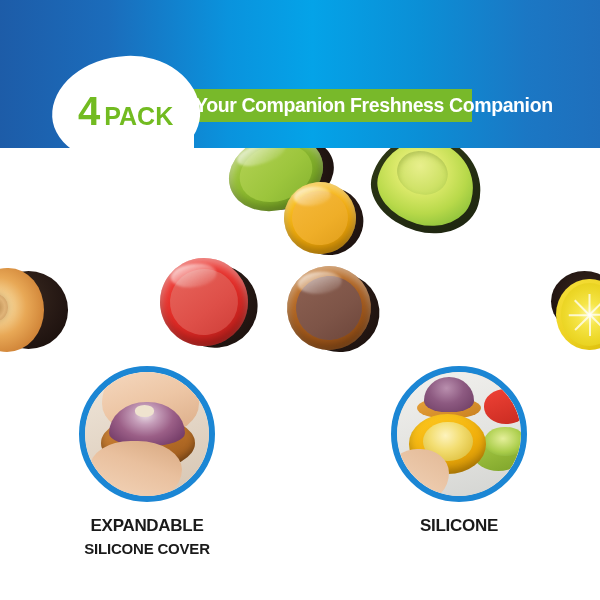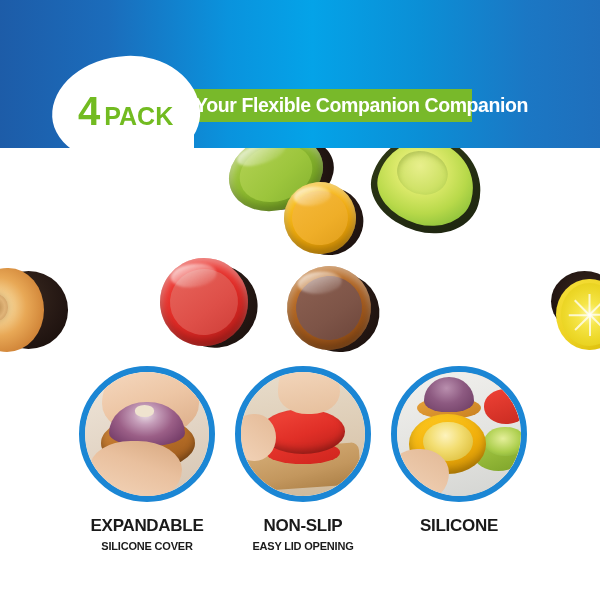--- a/index.html
+++ b/index.html
@@ -515,37 +515,37 @@
     margin-top: 15px;
     font-size: 17px;
     font-weight: bold;
     color: #1a1a1a;
     letter-spacing: -0.3px;
     line-height: 1;
     white-space: nowrap;
   }
   .feature-sub {
     margin-top: 7px;
-    font-size: 11px;
+    font-size: 15px;
     font-weight: bold;
     color: #1a1a1a;
     letter-spacing: -0.2px;
     line-height: 1;
     white-space: nowrap;
   }
 </style>
 </head>
 <body>
 
 <div id="poster">
 
   <div class="header-band"></div>
 
   <div class="tagline-banner"></div>
-  <div class="tagline-text">Your Flexible Companion Companion</div>
+  <div class="tagline-text">Your Companion Freshness Companion</div>
 
   <div class="header-wedge"></div>
 
   <div class="pack-badge">
     <div class="pack-badge-inner">
       <span class="pack-num">4</span>
       <span class="pack-word">PACK</span>
     </div>
   </div>
 
@@ -619,35 +619,20 @@
           <div class="p1-lid"></div>
           <div class="p1-onion"></div>
           <div class="p1-onion-core"></div>
           <div class="p1-hand-bottom"></div>
         </div>
       </div>
       <div class="feature-title">EXPANDABLE</div>
       <div class="feature-sub">SILICONE COVER</div>
     </div>
 
-    <div class="feature" id="feature-1">
-      <div class="feature-circle">
-        <div class="feature-photo">
-          <div class="p2-bg"></div>
-          <div class="p2-board"></div>
-          <div class="p2-lid-bottom"></div>
-          <div class="p2-tomato"></div>
-          <div class="p2-lid"></div>
-          <div class="p2-hand-l"></div>
-          <div class="p2-hand-t"></div>
-        </div>
-      </div>
-      <div class="feature-title">NON-SLIP</div>
-      <div class="feature-sub">EASY LID OPENING</div>
-    </div>
 
     <div class="feature" id="feature-2">
       <div class="feature-circle">
         <div class="feature-photo">
           <div class="p3-bg"></div>
           <div class="p3-onion-lid"></div>
           <div class="p3-onion-top"></div>
           <div class="p3-red-lid"></div>
           <div class="p3-green-lid"></div>
           <div class="p3-avocado"></div>

